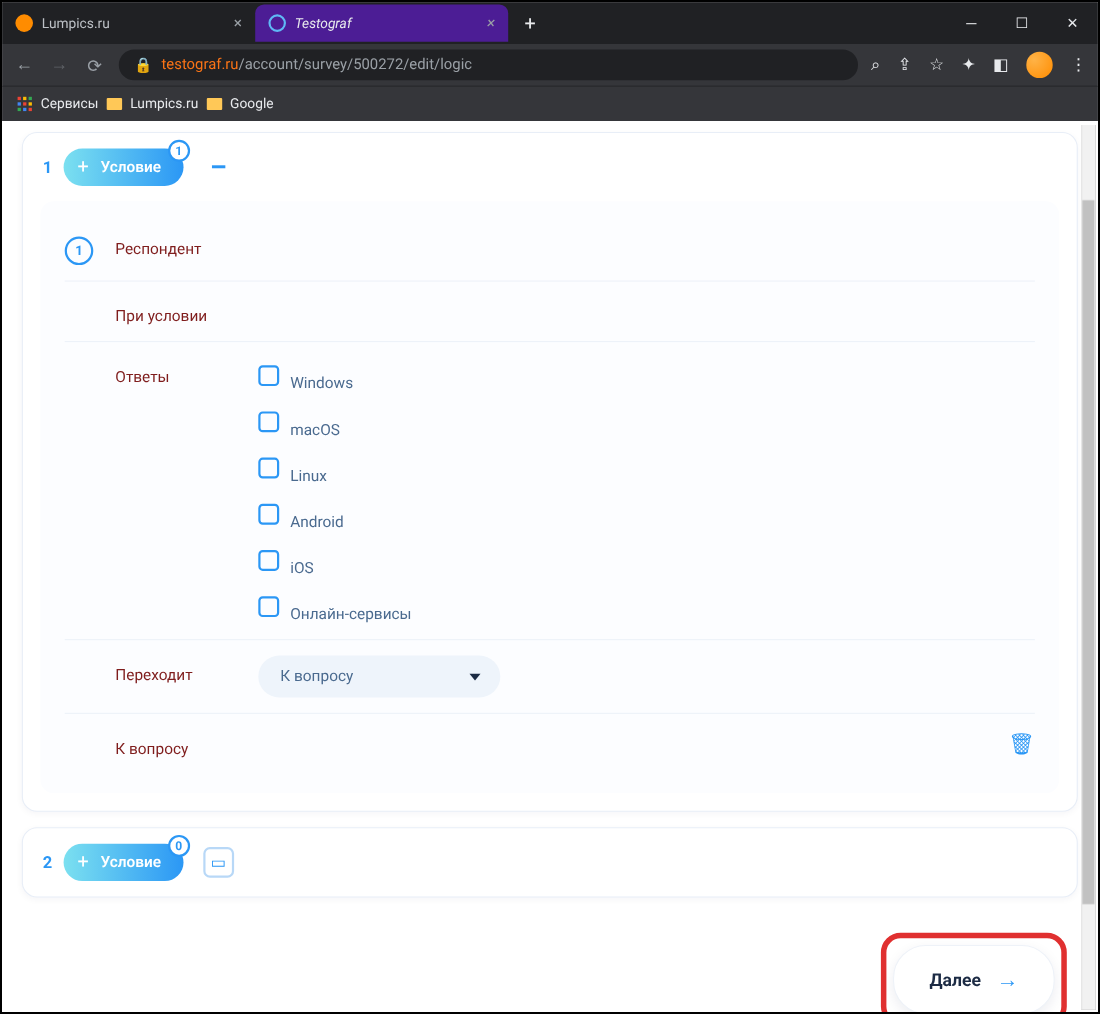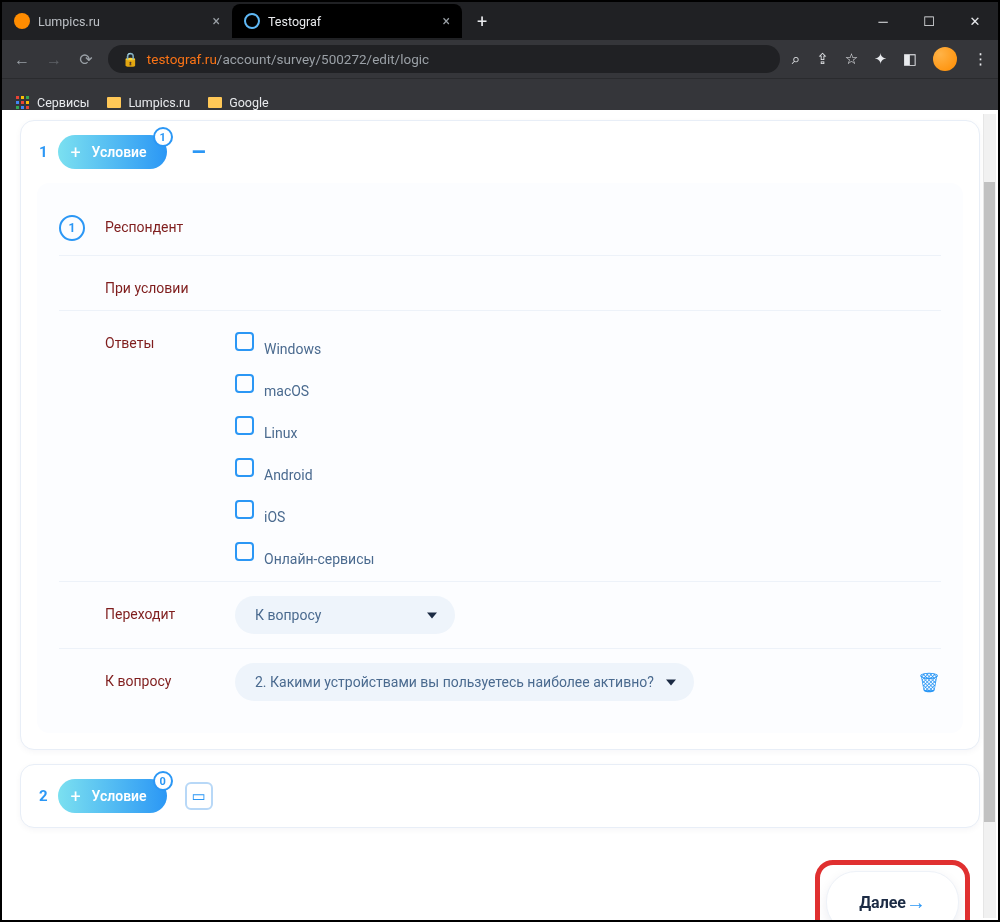--- a/index.html
+++ b/index.html
@@ -2,36 +2,36 @@
 <html><head>
 <meta charset="utf-8">
 <style>
 * { margin: 0; padding: 0; box-sizing: border-box; font-family: -apple-system, BlinkMacSystemFont, "Segoe UI", Roboto, Arial, sans-serif; }
 body { width: 1000px; height: 922px; background: #fff; overflow: hidden; position: relative; border: 2px solid #000; }
 
 
 .browser-chrome { background: #202124; color: #e8eaed; }
 .titlebar { display: flex; align-items: center; height: 38px; background: #202124; }
 .tab { display: flex; align-items: center; gap: 8px; padding: 0 12px; height: 34px; min-width: 230px; font-size: 12.5px; color: #bdc1c6; position: relative; border-top-left-radius: 8px; border-top-right-radius: 8px; }
-.tab.active { background: #000000; color: #e8eaed; }
+.tab.active { background: #4c1d95; color: #e8eaed; font-style: italic; }
 .tab .favicon { width: 16px; height: 16px; border-radius: 50%; display: flex; align-items: center; justify-content: center; }
 .tab .close { margin-left: auto; font-size: 14px; color: #9aa0a6; cursor: pointer; }
 .newtab { width: 28px; height: 28px; display: flex; align-items: center; justify-content: center; color: #e8eaed; font-size: 18px; cursor: pointer; margin-left: 6px;}
 .window-controls { margin-left: auto; display: flex; }
 .window-controls div { width: 46px; height: 34px; display: flex; align-items: center; justify-content: center; color: #e8eaed; font-size: 13px; cursor: pointer; }
 
 .addrbar { display: flex; align-items: center; height: 38px; background: #35363a; padding: 0 10px; gap: 12px; }
 .addrbar .navbtn { color: #9aa0a6; font-size: 16px; cursor: pointer; width: 20px; text-align: center;}
 .addrbar .url { flex: 1; display: flex; align-items: center; gap: 8px; background: #202124; border-radius: 20px; height: 28px; padding: 0 14px; font-size: 13.5px; color: #9aa0a6; }
 .addrbar .url .domain { color: #f97316; }
 .addrbar .rightbtns { display: flex; gap: 16px; align-items: center; }
 .addrbar .rightbtns span { color: #e8eaed; cursor: pointer; font-size: 15px; }
 .avatar { width: 24px; height: 24px; border-radius: 50%; background: radial-gradient(circle at 30% 30%, #ffb347, #ff8c00); }
 
-.bookmarks { display: flex; align-items: flex-end; gap: 18px; height: 32px; padding: 0 14px; background: #35363a; border-top: 1px solid #2a2b2e; font-size: 12.5px; color: #e8eaed; }
+.bookmarks { display: flex; align-items: center; gap: 8px; height: 32px; padding: 0 14px; background: #35363a; border-top: 1px solid #2a2b2e; font-size: 12.5px; color: #e8eaed; }
 .bookmarks .bm { display: flex; align-items: center; gap: 7px; cursor: pointer; }
 .apps-icon { width: 14px; height: 14px; display: grid; grid-template-columns: repeat(3,1fr); grid-template-rows: repeat(3,1fr); gap: 1.5px; }
 .apps-icon i { background: #e8eaed; width:3px; height:3px;}
 .apps-icon i:nth-child(1){background:#ea4335}.apps-icon i:nth-child(2){background:#fbbc04}.apps-icon i:nth-child(3){background:#34a853}.apps-icon i:nth-child(4){background:#4285f4}.apps-icon i:nth-child(5){background:#ea4335}.apps-icon i:nth-child(6){background:#fbbc04}.apps-icon i:nth-child(7){background:#34a853}.apps-icon i:nth-child(8){background:#4285f4}.apps-icon i:nth-child(9){background:#ea4335}
 .folder-icon { width: 14px; height: 11px; background: #ffc857; border-radius: 1px; position: relative; }
 
 
 .page { background: #fff; padding: 10px 18px 0 18px; height: calc(922px - 112px); overflow-y: auto; position: relative; }
 .scrollbar-track { position: absolute; right: 2px; top: 112px; width: 13px; height: calc(922px - 118px); background: #f1f1f1; border-left:1px solid #e6e6e6;}
 .scrollbar-thumb { position: absolute; right: 3px; top: 180px; width: 11px; height: 640px; background: #c1c1c1; border-radius: 0; }
@@ -55,21 +55,21 @@
 .select-pill { background: #eef4fb; border-radius: 22px; padding: 11px 40px 11px 20px; font-size: 14px; color: #4a6a8f; position: relative; cursor: pointer; min-width: 220px; display: inline-block; }
 .select-pill.wide { min-width: 410px; }
 .select-pill::after { content: ''; position: absolute; right: 18px; top: 50%; transform: translateY(-40%); border-left: 5px solid transparent; border-right: 5px solid transparent; border-top: 6px solid #1c2b44; }
 .answers-col { display: flex; flex-direction: column; gap: 10px; }
 .checkbox-row { display: flex; align-items: center; gap: 10px; cursor: pointer; }
 .checkbox { width: 19px; height: 19px; border: 2px solid #2b97f5; border-radius: 4px; }
 .checkbox-label { color: #4a6a8f; font-size: 14px; margin-top: 16px; }
 .trash { color: #2b97f5; font-size: 19px; margin-left: auto; cursor: pointer; align-self: center; }
 
 .next-btn-wrap { display: flex; justify-content: flex-end; padding: 18px 10px 40px 0; }
-.next-btn { background: #fff; border: 1px solid #eef2f8; border-radius: 30px; padding: 18px 32px; font-size: 16px; font-weight: 700; color: #1c2b44; display: flex; align-items: center; cursor: pointer; box-shadow: 0 4px 12px rgba(0,30,80,0.08); }
+.next-btn { background: #fff; border: 1px solid #eef2f8; border-radius: 30px; padding: 18px 32px; font-size: 16px; font-weight: 700; color: #1c2b44; display: flex; align-items: center; gap: 14px; cursor: pointer; box-shadow: 0 4px 12px rgba(0,30,80,0.08); }
 .next-btn .arrow { color: #2b97f5; font-size: 20px; }
 .highlight-box { border: 5px solid #e03030; border-radius: 18px; padding: 6px; display: inline-block; }
 </style>
 </head>
 <body>
 
 <div class="browser-chrome">
   <div class="titlebar">
     <div class="tab">
       <span class="favicon" style="background:#ff8c00"></span>
@@ -183,21 +183,20 @@
         </div>
       </div>
       <div class="cond-row">
         <span style="width:26px"></span>
         <span class="cond-label">Переходит</span>
         <span class="select-pill">К вопросу</span>
       </div>
       <div class="cond-row">
         <span style="width:26px"></span>
         <span class="cond-label">К вопросу</span>
-        <span class="select-pill wide">2. Какими устройствами вы пользуетесь наиболее активно?</span>
         <span class="trash">🗑</span>
       </div>
     </div>
   </div>
 
   <div class="question-card">
     <div class="q-header">
       <span class="q-num">2</span>
       <button class="condition-btn">
         <span>Условие</span>

